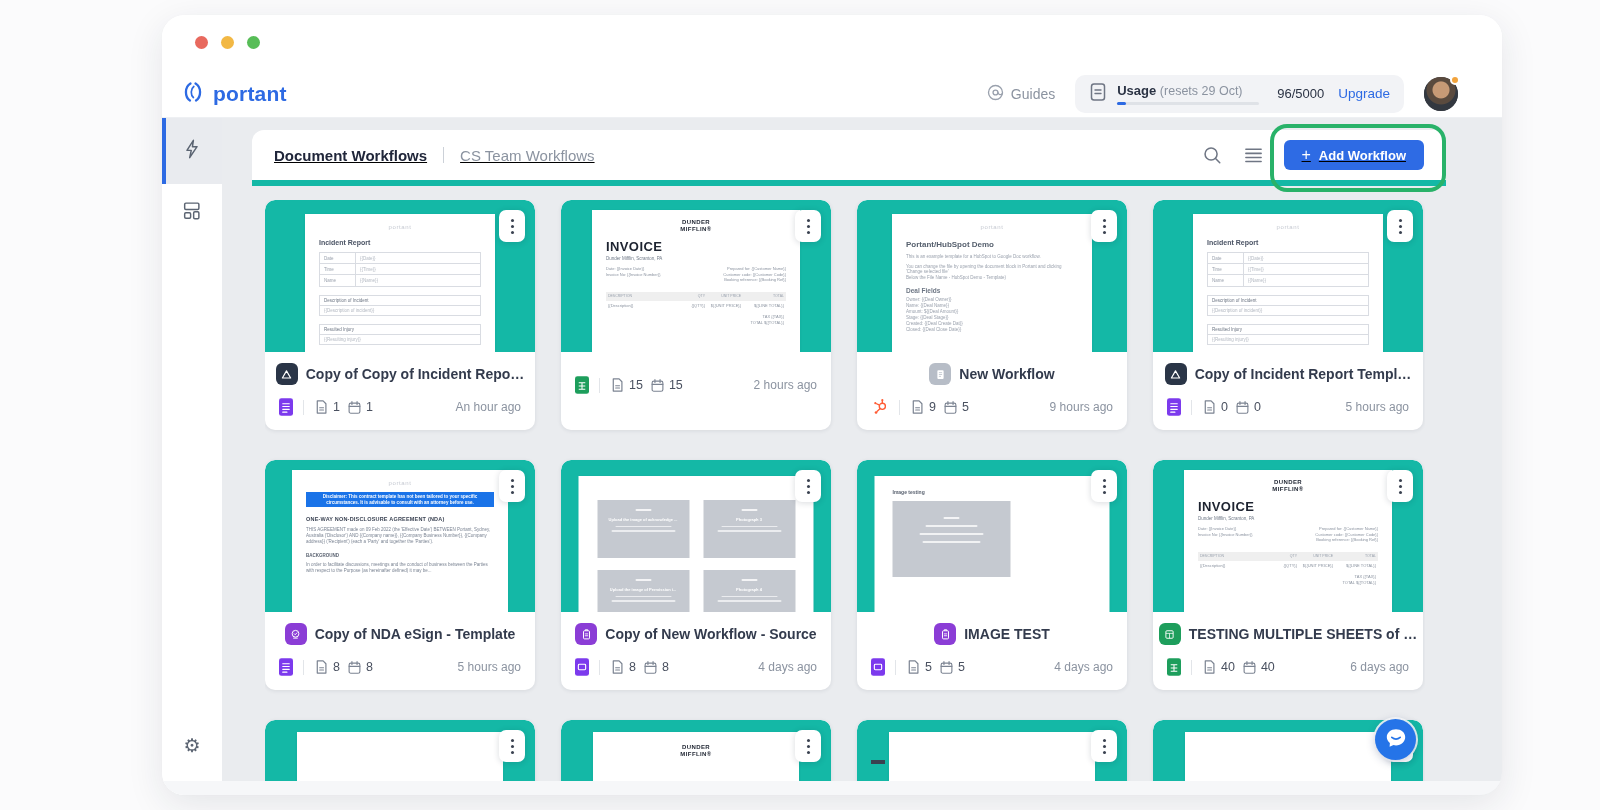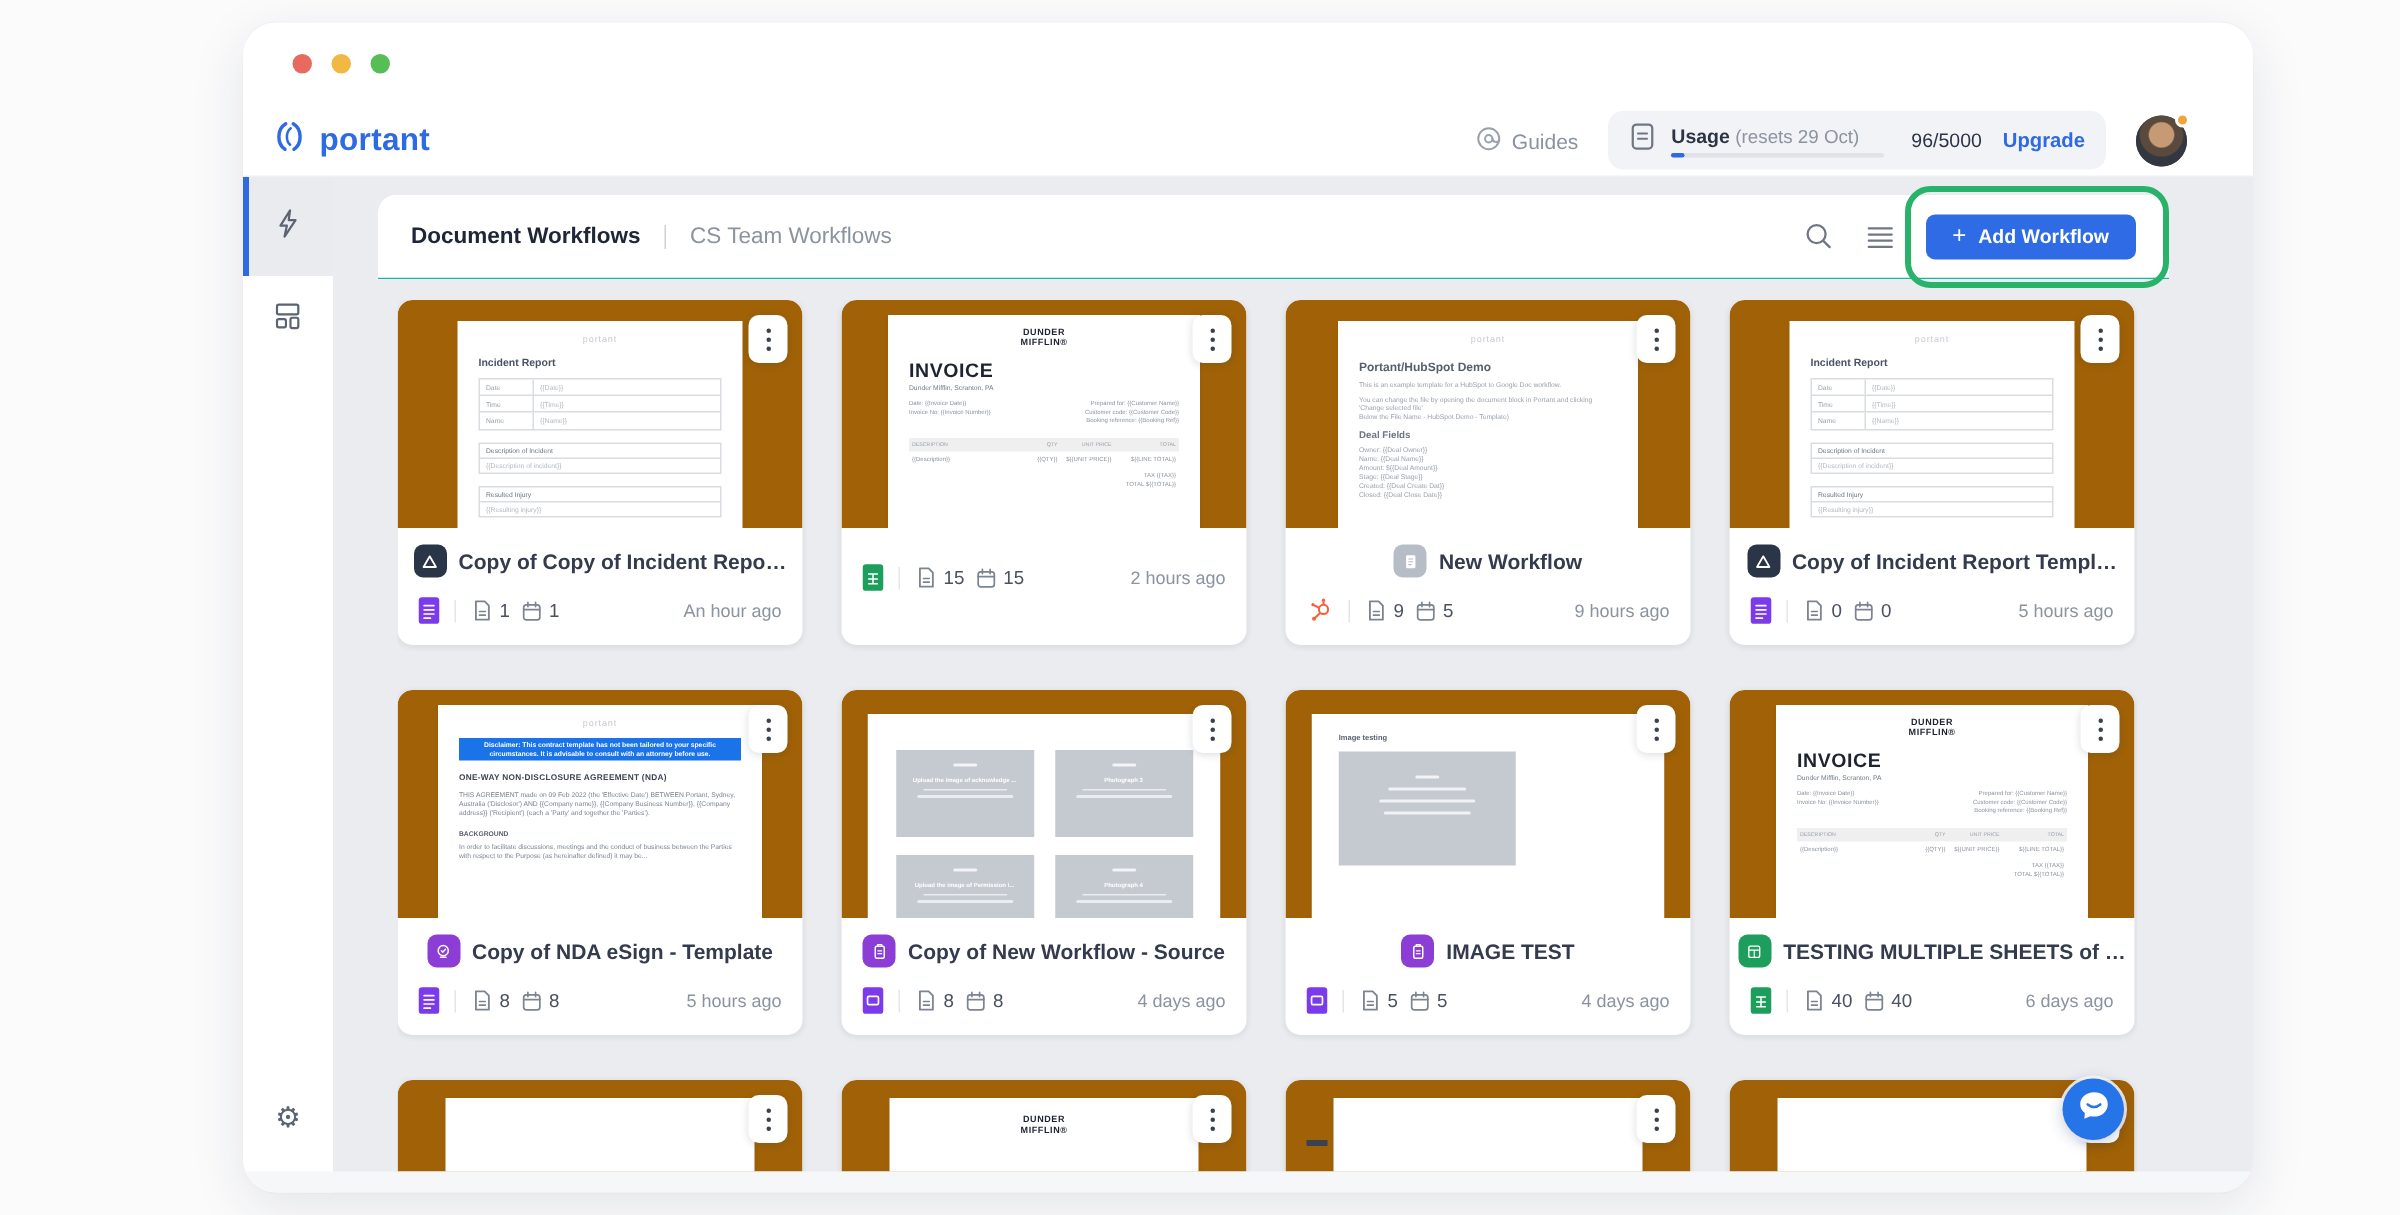--- a/index.html
+++ b/index.html
@@ -19,52 +19,52 @@
   .brand-name { color:#2d6ae3; font-size:21px; font-weight:700; letter-spacing:.2px; }
   .hright { margin-left:auto; display:flex; align-items:center; gap:20px; }
   .guides { display:flex; align-items:center; gap:7px; color:#8b93a0; font-size:14px; cursor:pointer; }
   .usage-pill { display:flex; align-items:center; background:#f2f3f6; border-radius:10px; padding:7px 14px; gap:10px; }
   .usage-mid { display:flex; flex-direction:column; gap:4px; }
   .usage-line { font-size:13px; color:#2b3344; font-weight:700; white-space:nowrap; }
   .usage-line .resets { color:#8b93a0; font-weight:400; font-size:12.5px; }
   .usage-track { width:142px; height:3px; background:#dfe2e7; border-radius:2px; position:relative; }
   .usage-fill { position:absolute; left:0; top:0; height:3px; width:9px; background:#2d6ae3; border-radius:2px; }
   .usage-count { font-size:13px; color:#2b3344; margin-left:8px; white-space:nowrap; }
-  .upgrade { color:#2d6ae3; font-size:13.5px; font-weight:700; cursor:pointer; margin-left:4px; }
+  .upgrade { color:#2d6ae3; font-size:13.5px; font-weight:400; cursor:pointer; margin-left:4px; }
   .avatar { position:relative; width:34px; height:34px; border-radius:50%; background:#41454d; overflow:visible; cursor:pointer; }
   .avatar .ph { position:absolute; inset:0; border-radius:50%; overflow:hidden; background:radial-gradient(circle at 50% 38%, #c79a76 0 8px, #5a4a3e 9px 14px, #333840 15px); }
   .avatar .dot-status { position:absolute; top:-2px; right:-2px; width:10px; height:10px; border-radius:50%; background:#f2a33c; border:2px solid #fff; }
 
   
   .sidebar { position:absolute; left:0; top:103px; width:60px; bottom:0; background:#fff; }
   .snav { width:60px; height:66px; display:flex; align-items:center; justify-content:center; cursor:pointer; position:relative; }
   .snav.active { background:#e9ebef; }
   .snav.active::before { content:""; position:absolute; left:0; top:0; bottom:0; width:4px; background:#2d6ae3; }
   .snav.second { height:56px; }
   .sgear { position:absolute; bottom:38px; left:0; width:60px; text-align:center; font-size:19px; color:#5b6472; cursor:pointer; }
 
   .content { position:absolute; left:60px; top:103px; right:0; bottom:0; background:#eaecef; }
 
   .toolbar { position:absolute; left:90px; top:115px; width:1194px; height:56px; background:#fff;
-             border-radius:12px 12px 0 0; border-bottom:1px solid #14b8a6; display:flex; align-items:center; padding:0 22px; }
+             border-radius:12px 12px 0 0; border-bottom:6px solid #14b8a6; display:flex; align-items:center; padding:0 22px;text-decoration:underline; }
   .tab { font-size:15px; cursor:pointer; }
   .tab.active { font-weight:700; color:#20263a; }
   .tab.idle { color:#8b93a0; margin-left:16px; }
   .tabsep { width:1px; height:16px; background:#ccd1d8; margin-left:16px; }
   .tbright { margin-left:auto; display:flex; align-items:center; gap:20px; }
   .tbicon { cursor:pointer; display:flex; align-items:center; }
   .add-btn { background:#2e6be4; color:#fff; border:none; border-radius:6px; height:30px; padding:0 18px;
              font-size:13px; font-weight:700; display:flex; align-items:center; gap:8px; cursor:pointer; font-family:inherit; }
   .add-plus { font-size:16px; font-weight:400; line-height:1; }
   .green-ring { position:absolute; left:1108px; top:109px; width:176px; height:68px; border:4px solid #29b269; border-radius:17px; pointer-events:none; }
 
   
   .grid { position:absolute; left:103px; top:185px; width:1160px; height:581px; display:flex; flex-wrap:wrap; gap:30px 26px; overflow:hidden; }
   .card { width:270px; height:230px; background:#fff; border-radius:10px; box-shadow:0 1px 4px rgba(20,30,50,.09); position:relative; overflow:hidden; cursor:pointer; }
-  .thumb { height:152px; background:#a16207; border-radius:10px 10px 0 0; position:relative; overflow:hidden; }
+  .thumb { height:152px; background:#14b8a6; border-radius:10px 10px 0 0; position:relative; overflow:hidden; }
   .kebab { position:absolute; top:10px; right:10px; width:26px; height:32px; background:#fff; border-radius:7px;
            box-shadow:0 1px 6px rgba(20,30,50,.16); display:flex; flex-direction:column; align-items:center; justify-content:center; gap:3px; cursor:pointer; }
   .kebab i { width:3px; height:3px; border-radius:50%; background:#3a4150; }
   .page { position:absolute; left:50%; transform:translateX(-50%); top:14px; background:#fff; box-shadow:0 1px 3px rgba(0,0,0,.07); }
 
   .cfooter { padding:11px 14px 0; }
   .ctitle { display:flex; justify-content:center; align-items:center; gap:8px; }
   .ttext { font-size:14px; font-weight:700; color:#333b4d; white-space:nowrap; }
   .tico { width:22px; height:22px; border-radius:6px; display:inline-flex; align-items:center; justify-content:center; flex:none; }
   .cmeta { display:flex; align-items:center; margin-top:13px; gap:7px; font-size:12.5px; color:#4a5160; }

